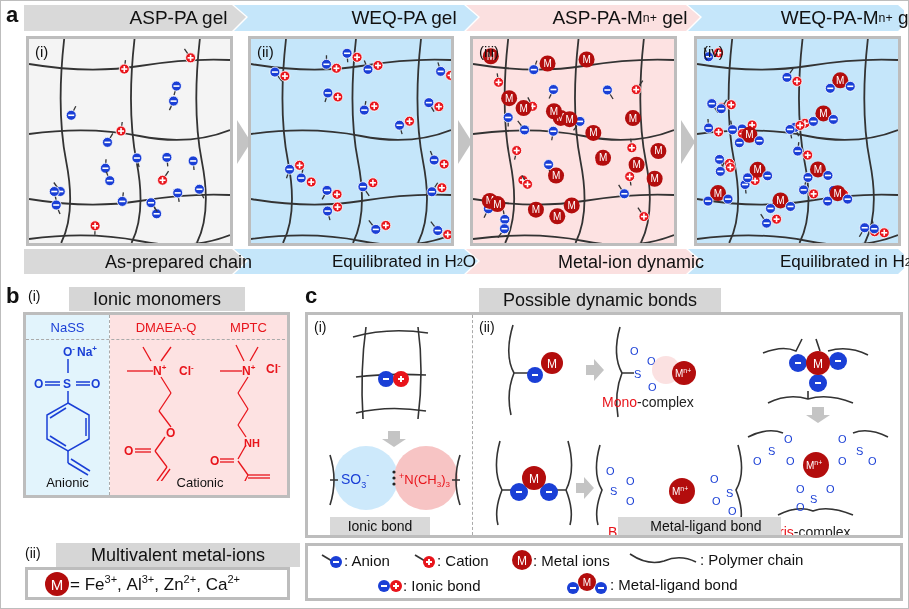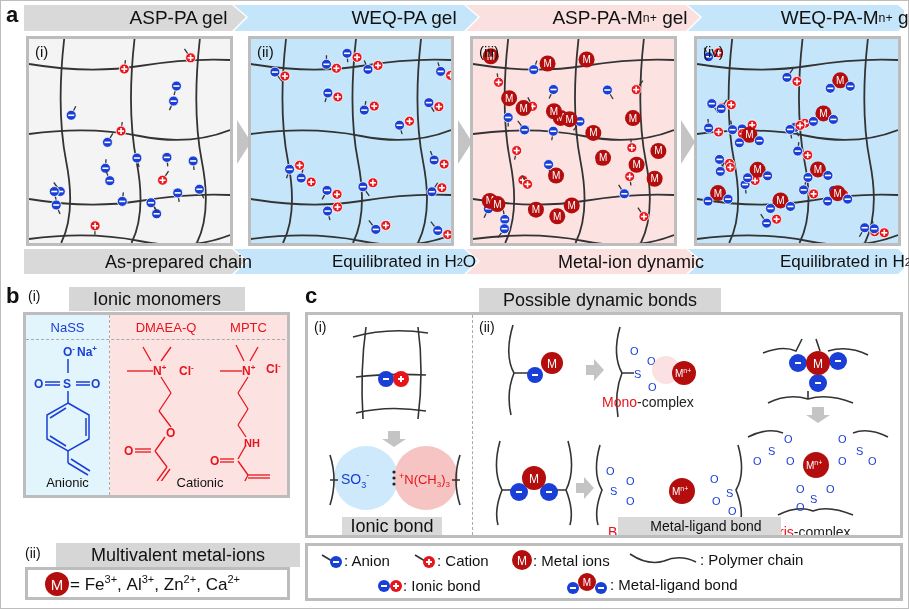--- a/index.html
+++ b/index.html
@@ -1096,21 +1096,21 @@
         <text x="530" y="128">O</text>
         <text x="530" y="150">O</text>
       <text x="502" y="188">S</text>
         <text x="488" y="178">O</text>
         <text x="518" y="178">O</text>
         <text x="488" y="196">O</text>
     </g>
     <text x="463" y="222" font-size="14"><tspan fill="#e8141b">Tris</tspan><tspan fill="#222">-complex</tspan></text>
   </svg>
 
-  <div style="position:absolute;left:34px;top:202px;width:100px;height:18px;background:#d9d9d9;font-size:18px;text-align:center;line-height:18px;">Ionic bond</div>
+  <div style="position:absolute;left:22px;top:202px;width:100px;height:18px;background:#d9d9d9;font-size:14px;text-align:center;line-height:18px;">Ionic bond</div>
   <div style="position:absolute;left:310px;top:202px;width:150px;height:18px;background:#d9d9d9;font-size:14px;text-align:center;line-height:18px;padding-left:13px;">Metal-ligand bond</div>
 </div>
 
 <div class="box" style="left:305px;top:543px;width:598px;height:58px;font-size:15px;">
   <div style="position:absolute;left:12px;top:5px;display:flex;align-items:center;">
     <svg width="24" height="18">
         <line x1="2" y1="4" x2="12" y2="10" stroke="#333" stroke-width="1.6"></line>
         <circle cx="16" cy="11" r="6" fill="#1a3fd6"></circle>
         <rect x="13" y="10" width="6" height="2" fill="#fff"></rect>
       </svg>

